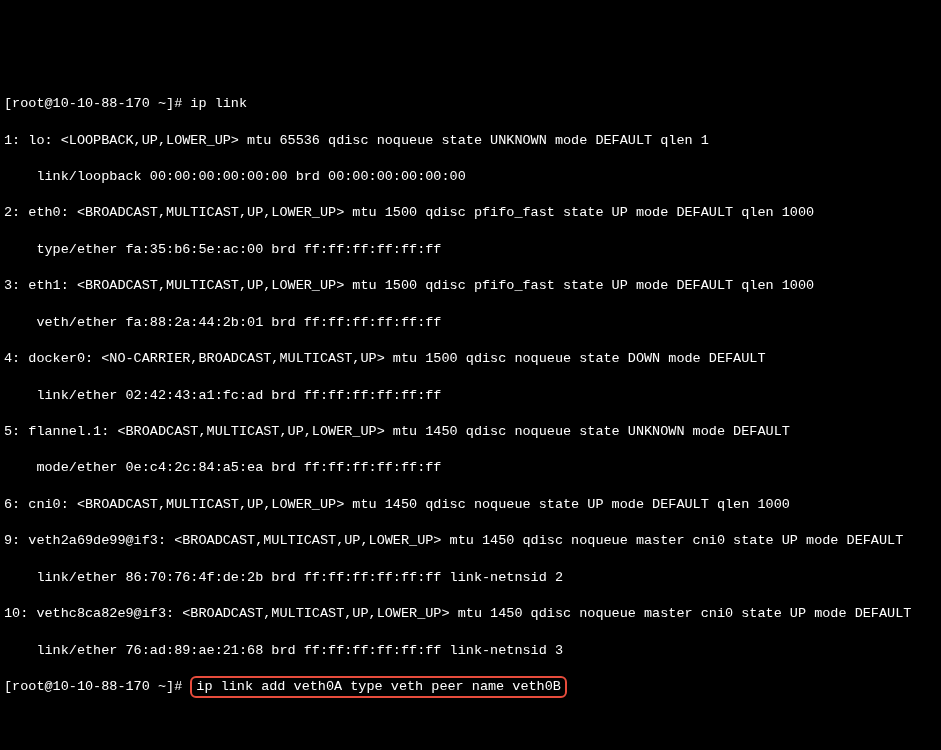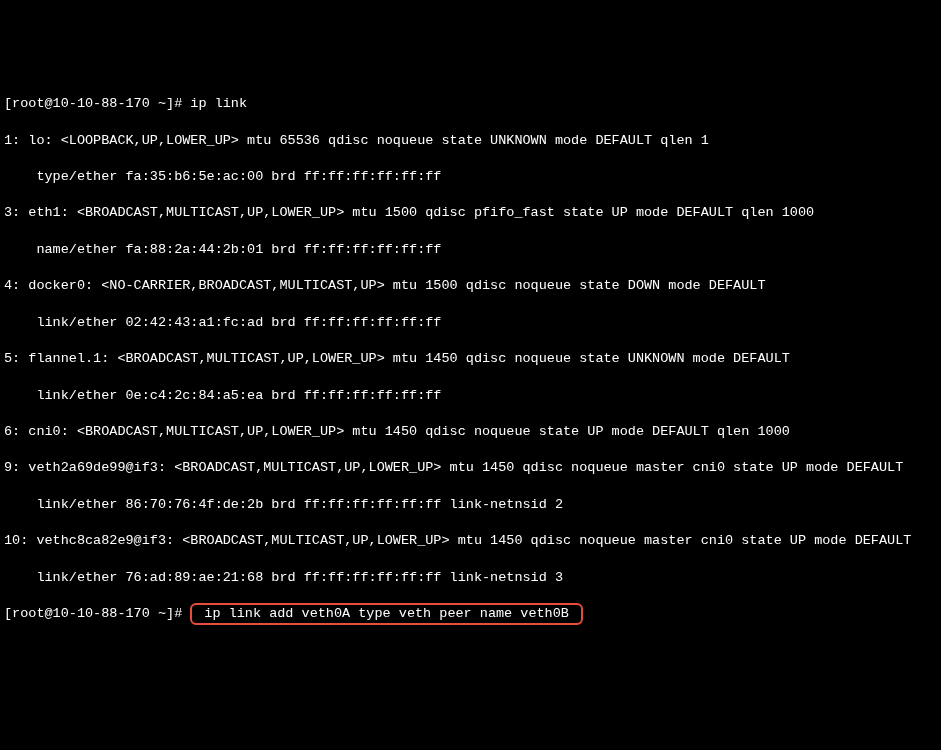--- a/index.html
+++ b/index.html
@@ -18,39 +18,41 @@
       white-space: pre;
       overflow: hidden;
     }
     .line {
       display: block;
     }
     .highlight-box {
       border: 2px solid #e74c3c;
       border-radius: 6px;
       display: inline-block;
-      padding: 0px 12px;
+      padding: 0px 4px;
       margin: -2px 0;
     }
   </style>
 </head>
 <body>
 
 
 
 <div>
 <span class="line"><span>[root@10-10-88-170 ~]# </span><span>ip link</span></span>
 <span class="line">1: lo: &lt;LOOPBACK,UP,LOWER_UP&gt; mtu 65536 qdisc noqueue state UNKNOWN mode DEFAULT qlen 1</span>
+<span class="line">    link/loopback 00:00:00:00:00:00 brd 00:00:00:00:00:00</span>
+<span class="line">2: eth0: &lt;BROADCAST,MULTICAST,UP,LOWER_UP&gt; mtu 1500 qdisc pfifo_fast state UP mode DEFAULT qlen 1000</span>
 <span class="line">    type/ether fa:35:b6:5e:ac:00 brd ff:ff:ff:ff:ff:ff</span>
 <span class="line">3: eth1: &lt;BROADCAST,MULTICAST,UP,LOWER_UP&gt; mtu 1500 qdisc pfifo_fast state UP mode DEFAULT qlen 1000</span>
-<span class="line">    name/ether fa:88:2a:44:2b:01 brd ff:ff:ff:ff:ff:ff</span>
+<span class="line">    veth/ether fa:88:2a:44:2b:01 brd ff:ff:ff:ff:ff:ff</span>
 <span class="line">4: docker0: &lt;NO-CARRIER,BROADCAST,MULTICAST,UP&gt; mtu 1500 qdisc noqueue state DOWN mode DEFAULT</span>
 <span class="line">    link/ether 02:42:43:a1:fc:ad brd ff:ff:ff:ff:ff:ff</span>
 <span class="line">5: flannel.1: &lt;BROADCAST,MULTICAST,UP,LOWER_UP&gt; mtu 1450 qdisc noqueue state UNKNOWN mode DEFAULT</span>
-<span class="line">    link/ether 0e:c4:2c:84:a5:ea brd ff:ff:ff:ff:ff:ff</span>
+<span class="line">    mode/ether 0e:c4:2c:84:a5:ea brd ff:ff:ff:ff:ff:ff</span>
 <span class="line">6: cni0: &lt;BROADCAST,MULTICAST,UP,LOWER_UP&gt; mtu 1450 qdisc noqueue state UP mode DEFAULT qlen 1000</span>
 <span class="line">9: veth2a69de99@if3: &lt;BROADCAST,MULTICAST,UP,LOWER_UP&gt; mtu 1450 qdisc noqueue master cni0 state UP mode DEFAULT</span>
 <span class="line">    link/ether 86:70:76:4f:de:2b brd ff:ff:ff:ff:ff:ff link-netnsid 2</span>
 <span class="line">10: vethc8ca82e9@if3: &lt;BROADCAST,MULTICAST,UP,LOWER_UP&gt; mtu 1450 qdisc noqueue master cni0 state UP mode DEFAULT</span>
 <span class="line">    link/ether 76:ad:89:ae:21:68 brd ff:ff:ff:ff:ff:ff link-netnsid 3</span>
 <span class="line"><span>[root@10-10-88-170 ~]# </span><span class="highlight-box">ip link add veth0A type veth peer name veth0B</span></span>
 
 
 
 

